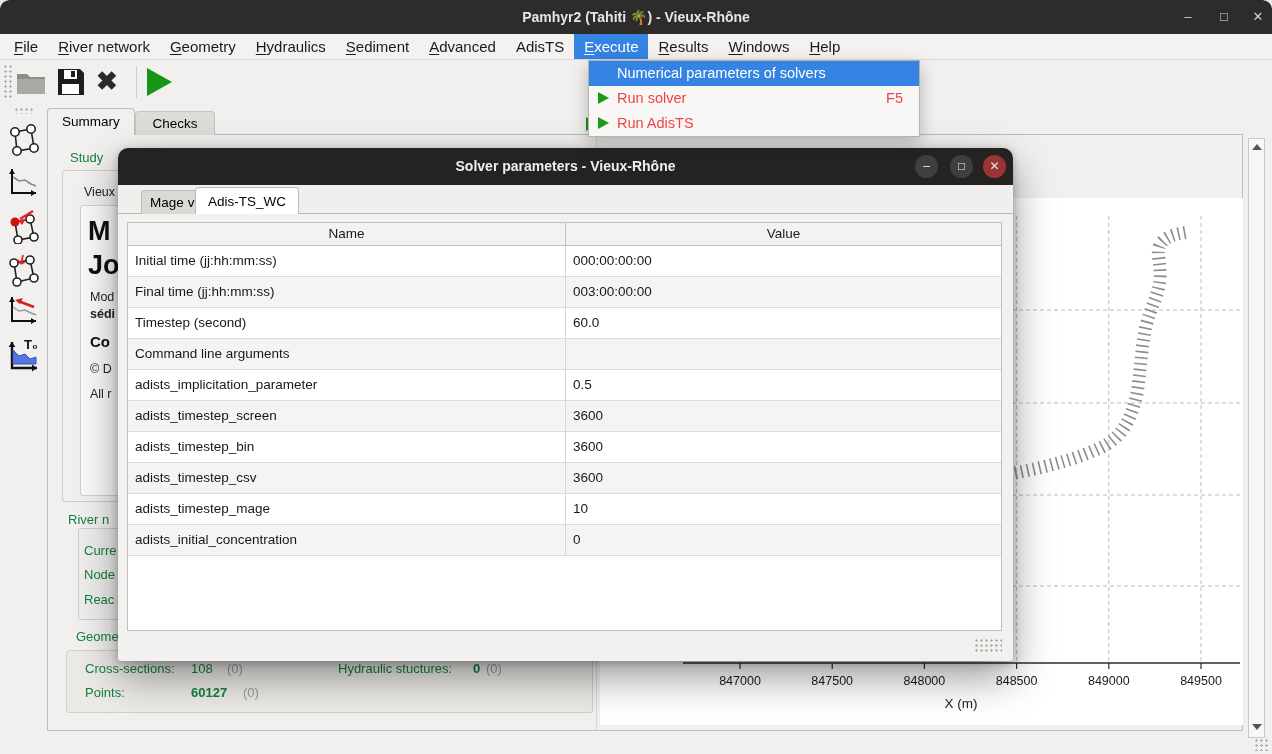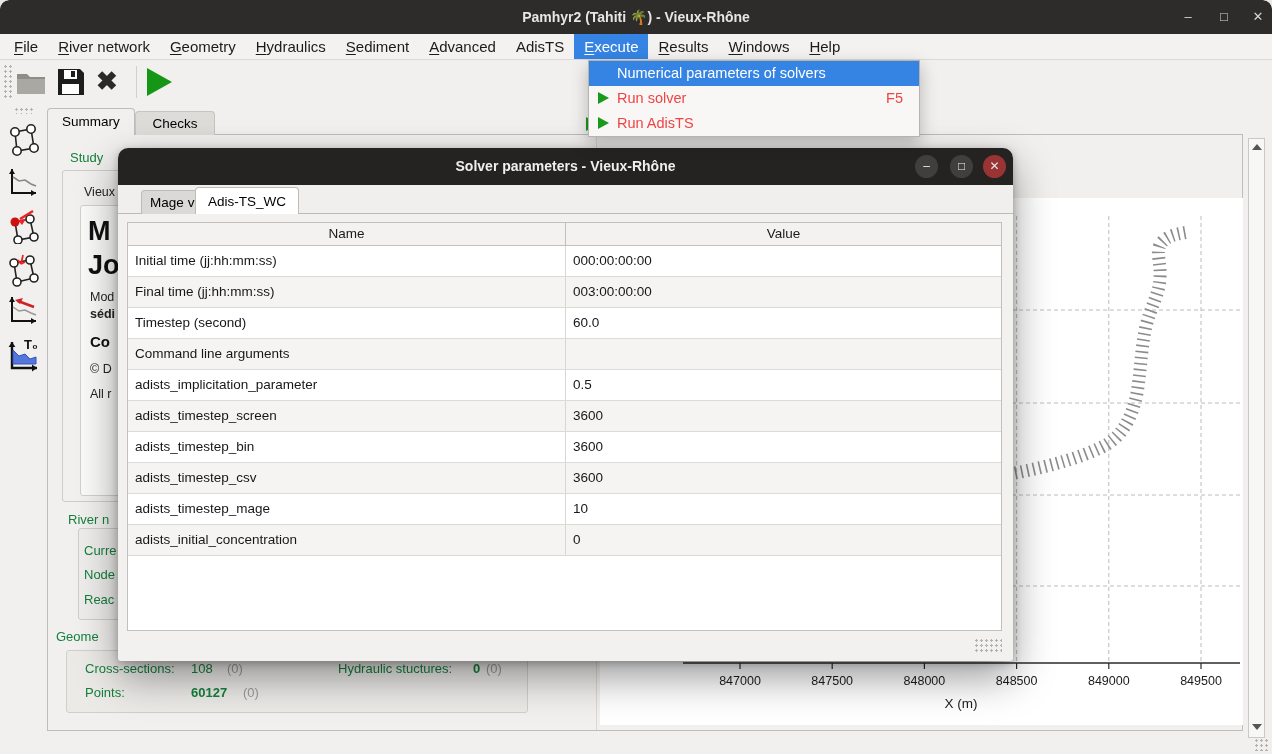--- a/index.html
+++ b/index.html
@@ -198,22 +198,22 @@
   <div class="abs" style="left:90px;top:333px;font-size:15px;font-weight:bold;color:#101010;">Co</div>
   <div class="abs small" style="left:90px;top:362px;">© D</div>
   <div class="abs small" style="left:90px;top:387px;">All r</div>
 
   <div class="abs lbl" style="left:68px;top:512px;">River n</div>
   <div class="abs gbox" style="left:78px;top:528px;width:300px;height:92px;background:#eeedeb;"></div>
   <div class="abs lbl" style="left:84px;top:543px;">Curre</div>
   <div class="abs lbl" style="left:84px;top:567px;">Node</div>
   <div class="abs lbl" style="left:84px;top:592px;">Reac</div>
 
-  <div class="abs lbl" style="left:56px;top:629px;">Geome</div>
-  <div class="abs gbox" style="left:66px;top:650px;width:462px;height:63px;background:#ebeae7;border-color:#d1cfcc;">
+  <div class="abs lbl" style="left:76px;top:629px;">Geome</div>
+  <div class="abs gbox" style="left:66px;top:650px;width:527px;height:63px;background:#ebeae7;border-color:#d1cfcc;">
     <div class="abs lbl" style="left:18px;top:10px;">Cross-sections:</div>
     <div class="abs lbl" style="left:124px;top:10px;font-weight:normal;">108</div>
     <div class="abs lbl gray" style="left:160px;top:10px;">(0)</div>
     <div class="abs lbl" style="left:271px;top:10px;">Hydraulic stuctures:</div>
     <div class="abs lbl" style="left:406px;top:10px;font-weight:bold;">0</div>
     <div class="abs lbl gray" style="left:419px;top:10px;">(0)</div>
     <div class="abs lbl" style="left:18px;top:34px;">Points:</div>
     <div class="abs lbl" style="left:124px;top:34px;font-weight:bold;">60127</div>
     <div class="abs lbl gray" style="left:176px;top:34px;">(0)</div>
   </div>

